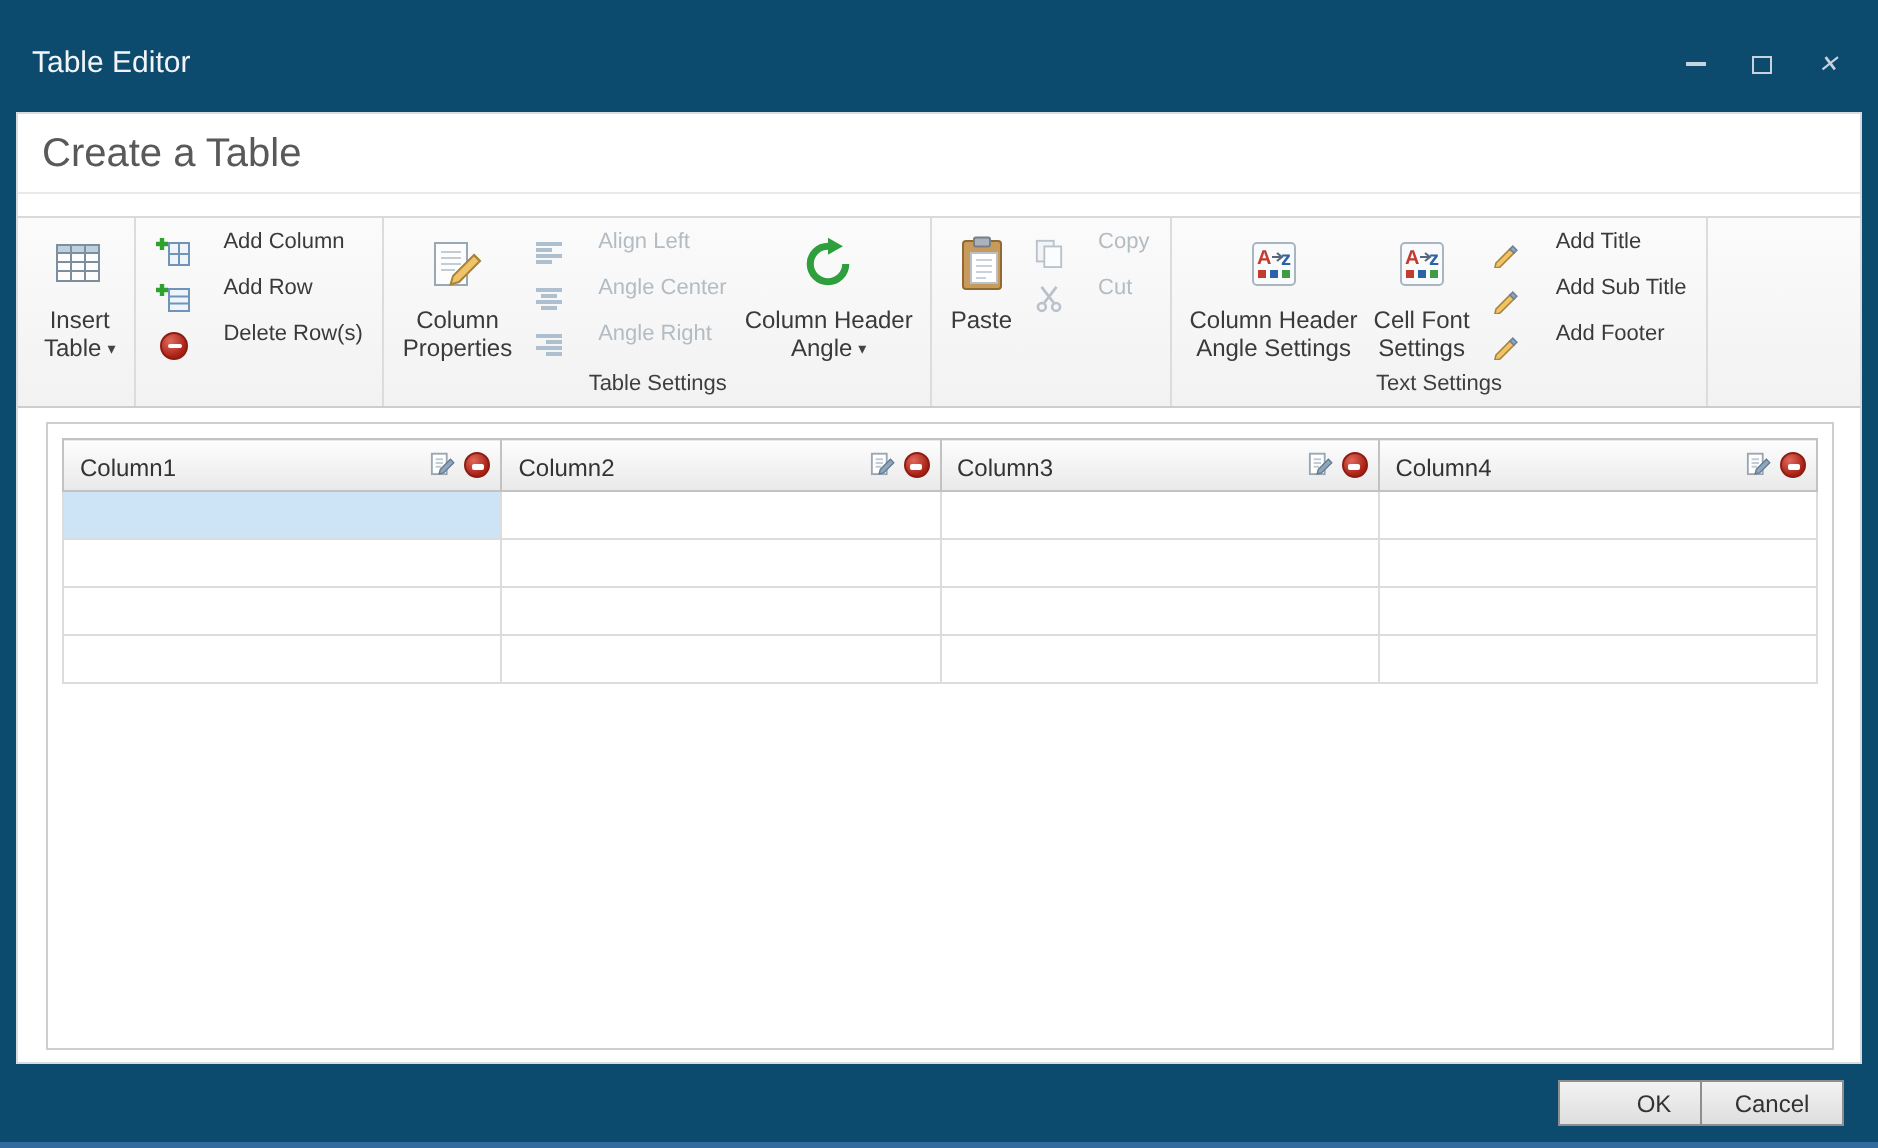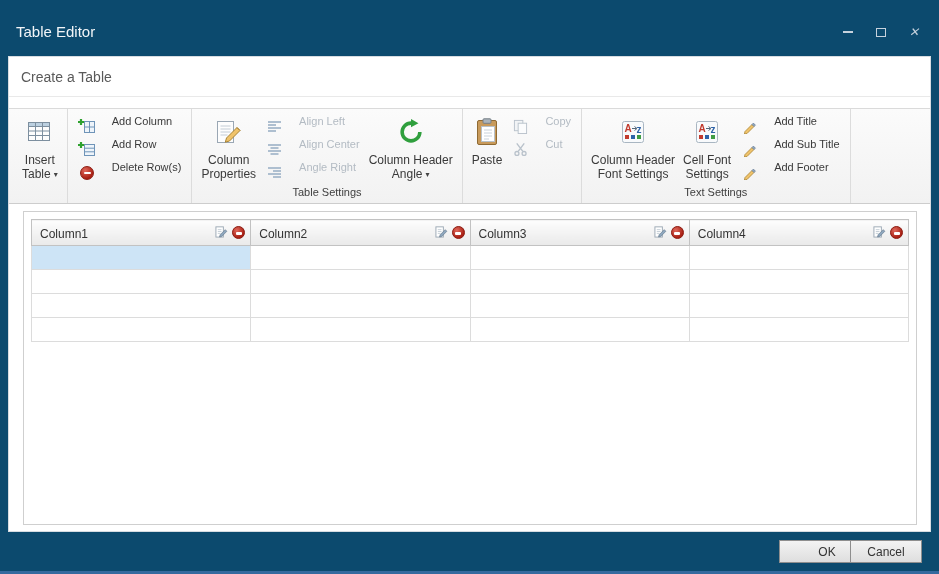--- a/index.html
+++ b/index.html
@@ -18,21 +18,21 @@
   .glyph-max { display:block; width:10px; height:9px; border:1.5px solid #c7d2dd; }
   .glyph-close { color:#c7d2dd; font-size:12px; line-height:12px; }
   .glyph-close::after { content:"\2715"; }
 
   
   .panel {
     position:absolute; left:8px; top:56px; width:923px; height:476px;
     background:#ffffff; border:1px solid #d7dce1;
   }
   .page-header { height:40px; line-height:40px; padding-left:12px; border-bottom:1px solid #e9e9e9; }
-  .page-title { font-size:14px; color:#595959; }
+  .page-title { font-size:20px; color:#595959; }
 
   
   .ribbon {
     margin-top:11px; height:96px; display:flex; align-items:stretch;
     border-top:1px solid #dadada; border-bottom:1px solid #cdcdcd;
     background:linear-gradient(#fbfbfb,#f2f2f2); padding-left:4px;
   }
   .rgroup { display:flex; flex-direction:column; border-right:1px solid #dcdcdc; padding:0 5px; }
   .rg-content { flex:1; display:flex; align-items:flex-start; }
   .glabel { height:17px; font-size:11px; color:#3e3e3e; text-align:center; padding-bottom:2px; }
@@ -189,21 +189,21 @@
               <span>Align Left</span>
             </div>
             <div class="smallbtn disabled">
               <span class="sic">
                 <svg viewBox="0 0 15 13" width="15" height="13">
                   <g stroke="#aebfd0" stroke-width="2">
                       <path d="M1 2h13M3.5 5h8M1 8h13M3.5 11h8"></path>
                     </g>
                 </svg>
               </span>
-              <span>Align Center</span>
+              <span>Angle Center</span>
             </div>
             <div class="smallbtn disabled">
               <span class="sic">
                 <svg viewBox="0 0 15 13" width="15" height="13">
                   <g stroke="#aebfd0" stroke-width="2">
                       <path d="M1 2h13M6 5h8M1 8h13M6 11h8"></path>
                     </g>
                 </svg>
               </span>
               <span>Angle Right</span>
@@ -269,21 +269,21 @@
                 <rect x="1.5" y="1.5" width="21" height="21" rx="2" fill="#f8fafc" stroke="#a9b6c2"></rect>
                 <text x="3.5" y="12" font-size="10" font-weight="bold" fill="#c23b2e" font-family="sans-serif">A</text>
                 <path d="M11 8.5h4.5M13.5 6.5l2.5 2-2.5 2" stroke="#55687a" fill="none"></path>
                 <text x="15.5" y="12.5" font-size="10" font-weight="bold" fill="#2c62a8" font-family="sans-serif">z</text>
                 <rect x="4" y="15" width="4" height="4" fill="#c23b2e"></rect>
                 <rect x="10" y="15" width="4" height="4" fill="#2c62a8"></rect>
                 <rect x="16" y="15" width="4" height="4" fill="#3f9c45"></rect>
               </svg>
             </span>
             <span class="lbl"><span>Column Header</span><br>
-              <span>Font Settings</span></span>
+              <span>Angle Settings</span></span>
           </div>
           <div class="bigbtn">
             <span class="icn">
               <svg viewBox="0 0 24 24" width="24" height="24">
                 <rect x="1.5" y="1.5" width="21" height="21" rx="2" fill="#f8fafc" stroke="#a9b6c2"></rect>
                 <text x="3.5" y="12" font-size="10" font-weight="bold" fill="#c23b2e" font-family="sans-serif">A</text>
                 <path d="M11 8.5h4.5M13.5 6.5l2.5 2-2.5 2" stroke="#55687a" fill="none"></path>
                 <text x="15.5" y="12.5" font-size="10" font-weight="bold" fill="#2c62a8" font-family="sans-serif">z</text>
                 <rect x="4" y="15" width="4" height="4" fill="#c23b2e"></rect>
                 <rect x="10" y="15" width="4" height="4" fill="#2c62a8"></rect>

